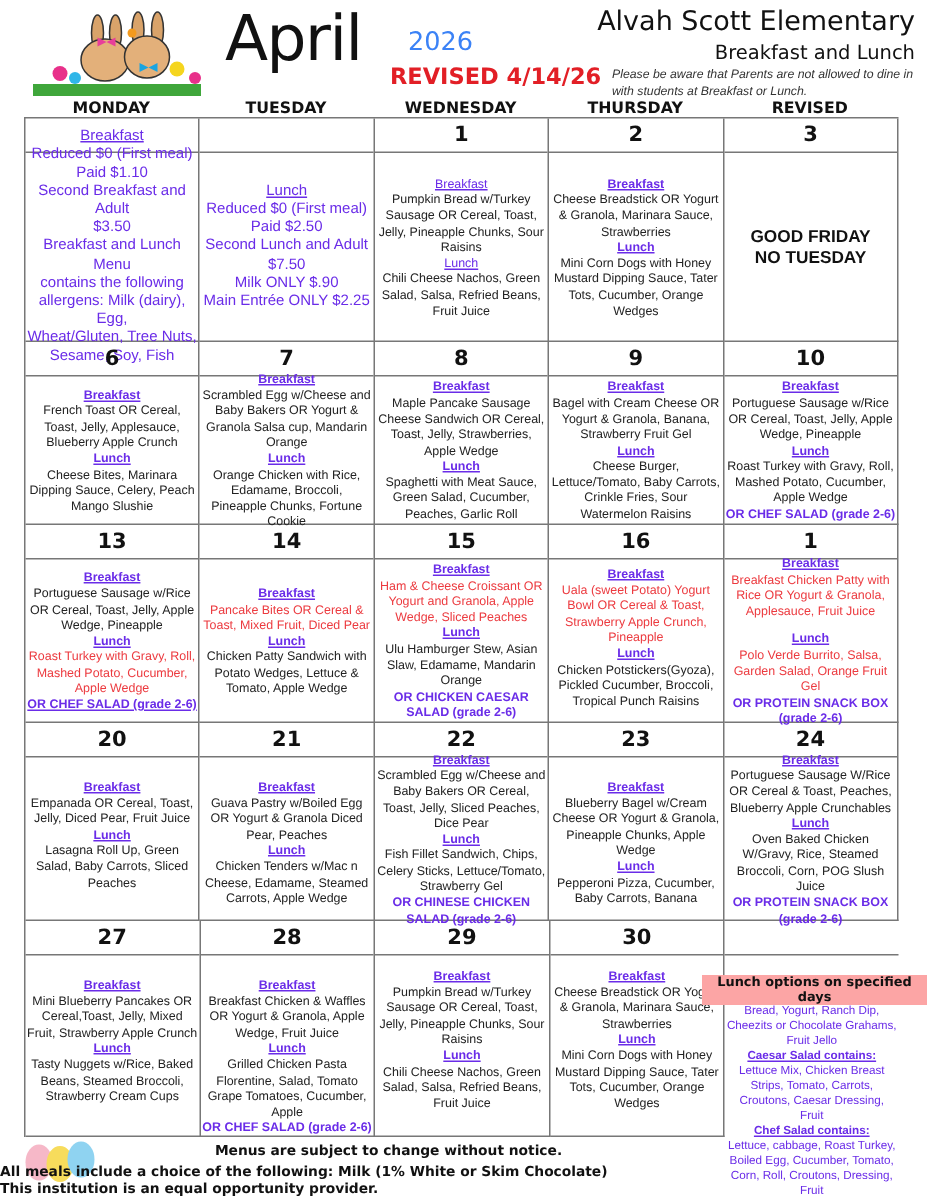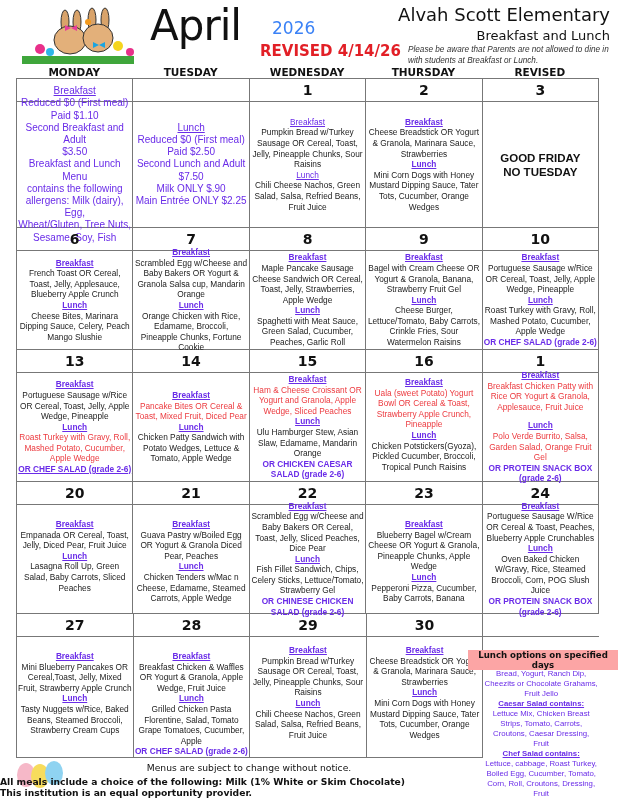--- a/index.html
+++ b/index.html
@@ -23,21 +23,21 @@
   .content { display:flex; flex-direction:column; justify-content:center; align-items:center; text-align:center; font-size:8.3px; line-height:10.6px; padding:0 1px; box-sizing:border-box; }
   .lbl { color:#6a2ce8; font-weight:bold; text-decoration:underline; }
   .lbl-plain { color:#6a2ce8; text-decoration:underline; }
   .purple-b { color:#6a2ce8; font-weight:bold; }
   .red { color:#ec3a3f; }
   .price { color:#6a2ce8; font-size:10px; line-height:12.2px; }
   .closed { font-weight:bold; font-size:11.5px; line-height:14px; color:#111; }
   .legend-title { position:absolute; left:468px; top:650px; width:150px; text-align:center; font-family:"DejaVu Sans", sans-serif; font-weight:bold; font-size:8.6px; color:#111; background:#fca5a5; }
   .legend-body { font-size:7.8px; line-height:10px; color:#6a2ce8; }
 
-  .footer1 { position:absolute; left:0; top:762px; width:498px; text-align:center; font-family:"DejaVu Sans", sans-serif; font-weight:normal; font-size:9.2px; color:#111; }
+  .footer1 { position:absolute; left:0; top:762px; width:498px; text-align:center; font-family:"DejaVu Sans", sans-serif; font-weight:bold; font-size:9.2px; color:#111;padding-left:10px; }
   .footer2 { position:absolute; left:0; top:776px; width:618px; text-align:left; font-family:"DejaVu Sans", sans-serif; font-weight:bold; font-size:9.2px; color:#111; line-height:11px; }
   .eggs { position:absolute; left:14px; top:758px; width:54px; height:30px; }
 </style>
 </head>
 <body>
 
 <div class="header">
   <svg class="bunny-art" viewBox="0 0 128 62">
     <ellipse cx="55" cy="18" rx="4" ry="12" fill="#d9a36a" stroke="#333" stroke-width="1"></ellipse>
     <ellipse cx="67" cy="18" rx="4" ry="12" fill="#d9a36a" stroke="#333" stroke-width="1"></ellipse>

